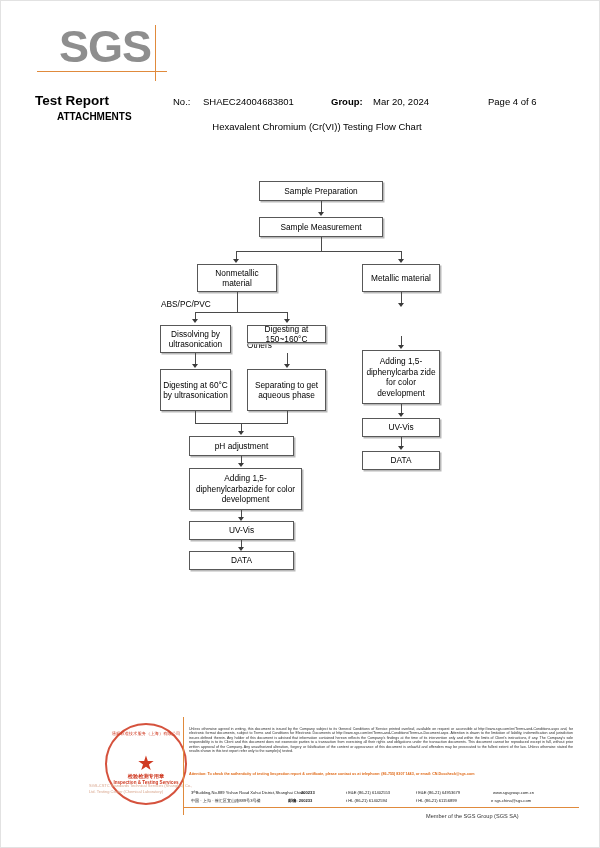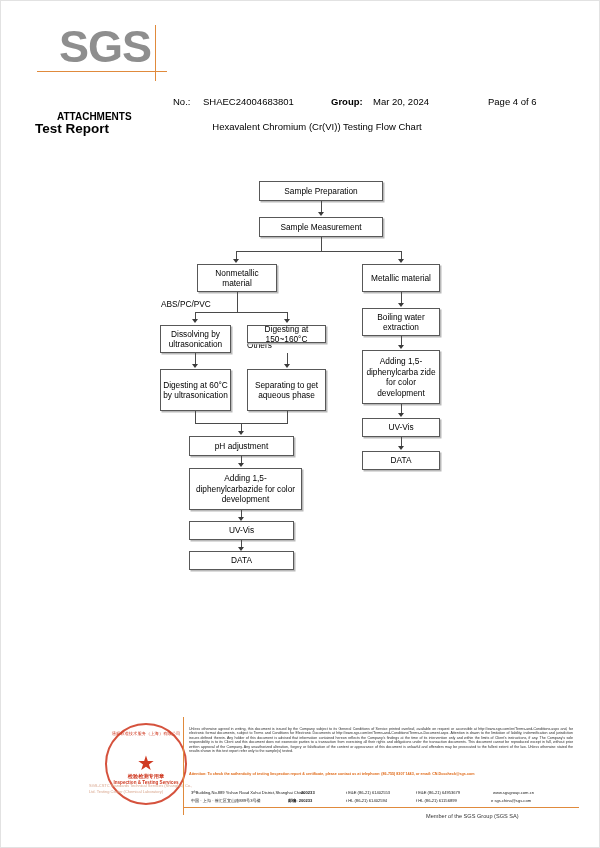--- a/index.html
+++ b/index.html
@@ -14,21 +14,21 @@
   .sgs-text{
     position:absolute;left:0;top:0;font-size:45px;font-weight:bold;
     color:#8e8e8e;letter-spacing:-1px;font-family:"Liberation Sans",sans-serif;
     line-height:48px;
   }
   .logo-vline{position:absolute;left:96px;top:2px;width:1px;height:56px;background:#e08a3c;}
   .logo-hline{position:absolute;left:-22px;top:48px;width:130px;height:1px;background:#e08a3c;}
 
   
   #header{position:absolute;left:0;top:92px;width:600px;height:46px;}
-  .h-testreport{position:absolute;left:34px;top:0;font-size:13.5px;font-weight:bold;color:#000;margin-top:28px;}
+  .h-testreport{position:absolute;left:34px;top:0;font-size:13.5px;font-weight:bold;color:#000;}
   .h-attach{position:absolute;left:56px;top:18px;font-size:10px;font-weight:bold;color:#000;}
   .h-nolabel{position:absolute;left:172px;top:3px;font-size:9.5px;font-weight:normal;}
   .h-noval{position:absolute;left:202px;top:3px;font-size:9.5px;}
   .h-datelabel{position:absolute;left:330px;top:3px;font-size:9.5px;font-weight:bold;}
   .h-dateval{position:absolute;left:372px;top:3px;font-size:9.5px;}
   .h-page{position:absolute;left:487px;top:3px;font-size:9.5px;}
   .h-subtitle{position:absolute;left:0;top:28px;width:600px;text-align:center;
     font-size:9.5px;font-weight:normal;padding-left:32px;box-sizing:border-box;}
 
   
@@ -182,21 +182,20 @@
     <div class="fbox" style="left:188px;top:520px;width:105px;height:19px;">UV-Vis</div>
 
     <div class="fline vline" style="left:240px;top:539px;height:9px;"></div>
     <div class="arrow" style="left:237px;top:546px;"></div>
 
     <div class="fbox" style="left:188px;top:550px;width:105px;height:19px;">DATA</div>
 
     <div class="fline vline" style="left:400px;top:291px;height:13px;"></div>
     <div class="arrow" style="left:397px;top:302px;"></div>
 
-    <div class="fbox" style="left:361px;top:307px;width:78px;height:28px;">Boiling water extraction</div>
 
     <div class="fline vline" style="left:400px;top:335px;height:11px;"></div>
     <div class="arrow" style="left:397px;top:344px;"></div>
 
     <div class="fbox" style="left:361px;top:349px;width:78px;height:54px;">Adding 1,5-diphenylcarba zide for color development</div>
 
     <div class="fline vline" style="left:400px;top:403px;height:11px;"></div>
     <div class="arrow" style="left:397px;top:412px;"></div>
 
     <div class="fbox" style="left:361px;top:417px;width:78px;height:19px;">UV-Vis</div>

